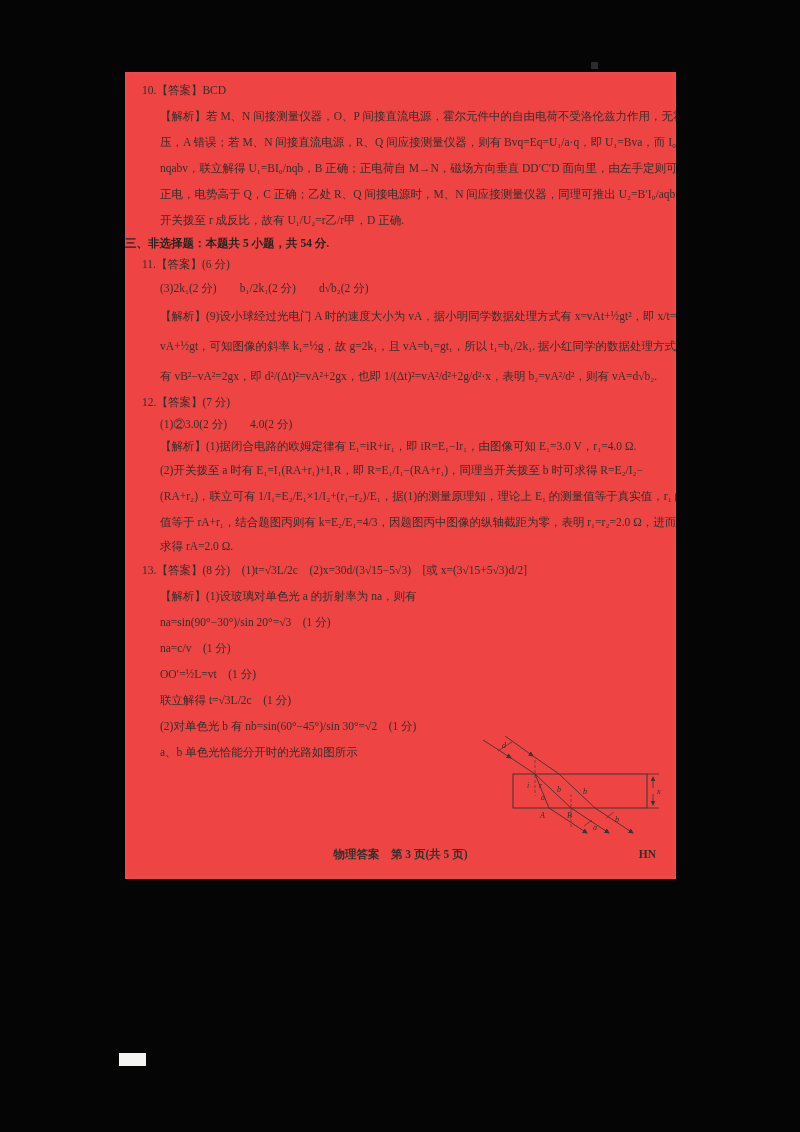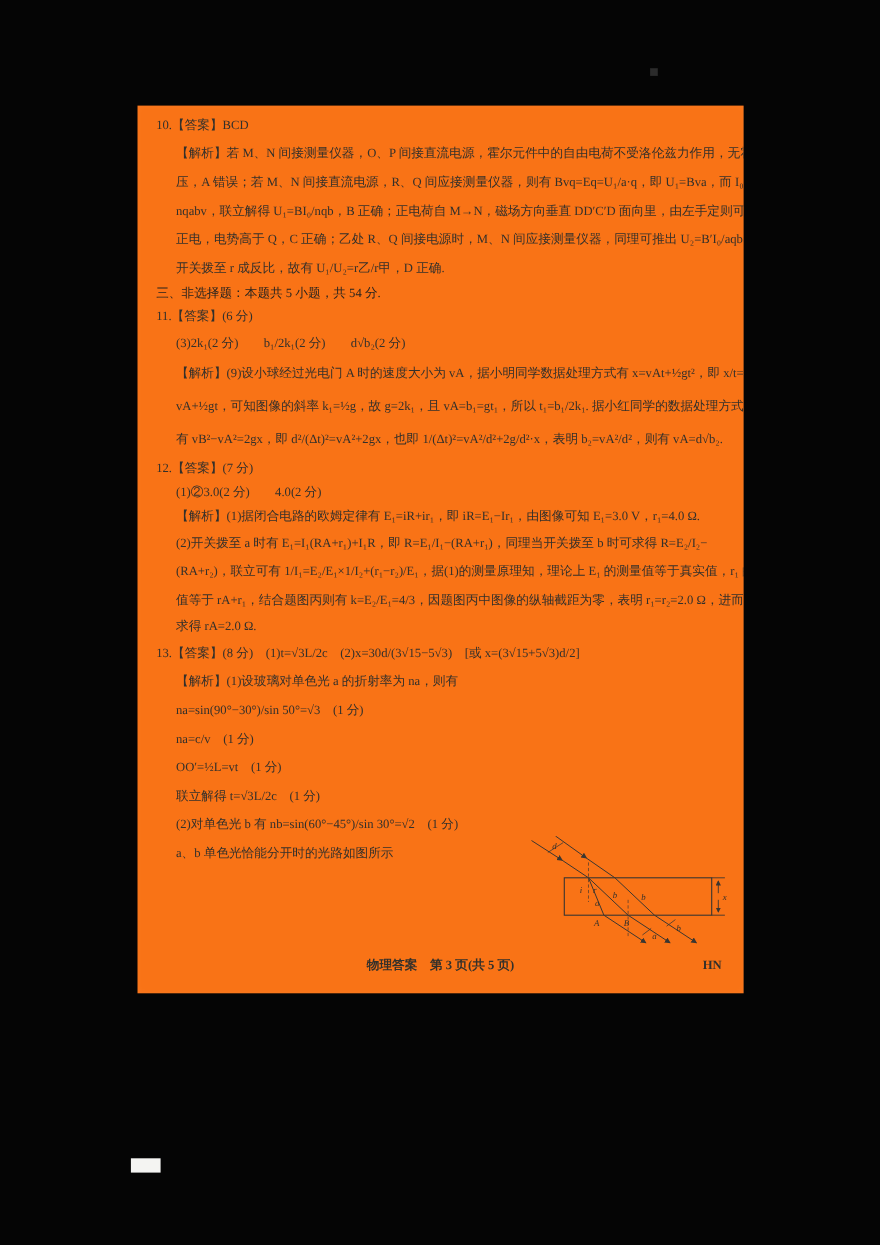--- a/index.html
+++ b/index.html
@@ -4,36 +4,36 @@
 <style>
   html,body{margin:0;padding:0;}
   body{
     width:800px;height:1132px;
     background:#050505;
     position:relative;
     font-family:"Liberation Serif","DejaVu Serif",serif;
     overflow:hidden;
   }
   .paper{
-    position:absolute;left:125px;top:96px;width:551px;height:807px;
-    background:#f97316;
+    position:absolute;left:125px;top:72px;width:551px;height:807px;
+    background:#ef4444;
     box-shadow:0 0 6px rgba(255,255,255,0.06) inset;
     color:#33302b;
     overflow:hidden;
   }
   .content{position:relative;padding-top:5px;}
   .line{
     white-space:nowrap;
     font-size:11.5px;
     height:26px;line-height:26px;
     color:#33302b;
   }
   .item{padding-left:17px;}
   .cont{padding-left:35px;}
-  .sect{padding-left:17px;font-weight:normal;color:#26231f;}
+  .sect{font-weight:bold;color:#26231f;}
   .h21{height:21px;line-height:21px;}
   .h22{height:22px;line-height:22px;}
   .h30{height:30px;line-height:30px;}
   .figure{
     position:absolute;left:358px;top:664px;width:200px;height:112px;
   }
   .figure svg{display:block;}
   .figure text{font-size:8px;font-style:italic;fill:#33302b;font-family:"Liberation Serif",serif;}
   .footer{
     position:absolute;left:0;top:772px;width:100%;height:20px;
@@ -68,21 +68,21 @@
       <div class="line cont h30">有 vB²−vA²=2gx，即 d²/(Δt)²=vA²+2gx，也即 1/(Δt)²=vA²/d²+2g/d²·x，表明 b₂=vA²/d²，则有 vA=d√b₂.</div>
       <div class="line item h22">12.【答案】(7 分)</div>
       <div class="line cont h22">(1)②3.0(2 分)　　4.0(2 分)</div>
       <div class="line cont h22">【解析】(1)据闭合电路的欧姆定律有 E₁=iR+ir₁，即 iR=E₁−Ir₁，由图像可知 E₁=3.0 V，r₁=4.0 Ω.</div>
       <div class="line cont">(2)开关拨至 a 时有 E₁=I₁(RA+r₁)+I₁R，即 R=E₁/I₁−(RA+r₁)，同理当开关拨至 b 时可求得 R=E₂/I₂−</div>
       <div class="line cont">(RA+r₂)，联立可有 1/I₁=E₂/E₁×1/I₂+(r₁−r₂)/E₁，据(1)的测量原理知，理论上 E₁ 的测量值等于真实值，r₁ 的测量</div>
       <div class="line cont">值等于 rA+r₁，结合题图丙则有 k=E₂/E₁=4/3，因题图丙中图像的纵轴截距为零，表明 r₁=r₂=2.0 Ω，进而可</div>
       <div class="line cont h22">求得 rA=2.0 Ω.</div>
       <div class="line item">13.【答案】(8 分)　(1)t=√3L/2c　(2)x=30d/(3√15−5√3)　[或 x=(3√15+5√3)d/2]</div>
       <div class="line cont">【解析】(1)设玻璃对单色光 a 的折射率为 na，则有</div>
-      <div class="line cont">na=sin(90°−30°)/sin 50°=√3　(1 分)</div>
+      <div class="line cont">na=sin(90°−30°)/sin 20°=√3　(1 分)</div>
       <div class="line cont">na=c/v　(1 分)</div>
       <div class="line cont">OO′=½L=vt　(1 分)</div>
       <div class="line cont">联立解得 t=√3L/2c　(1 分)</div>
       <div class="line cont">(2)对单色光 b 有 nb=sin(60°−45°)/sin 30°=√2　(1 分)</div>
       <div class="line cont">a、b 单色光恰能分开时的光路如图所示</div>
     </div>
 
   <div class="figure">
     <svg width="200" height="112" viewBox="0 0 200 112">
       <defs>

